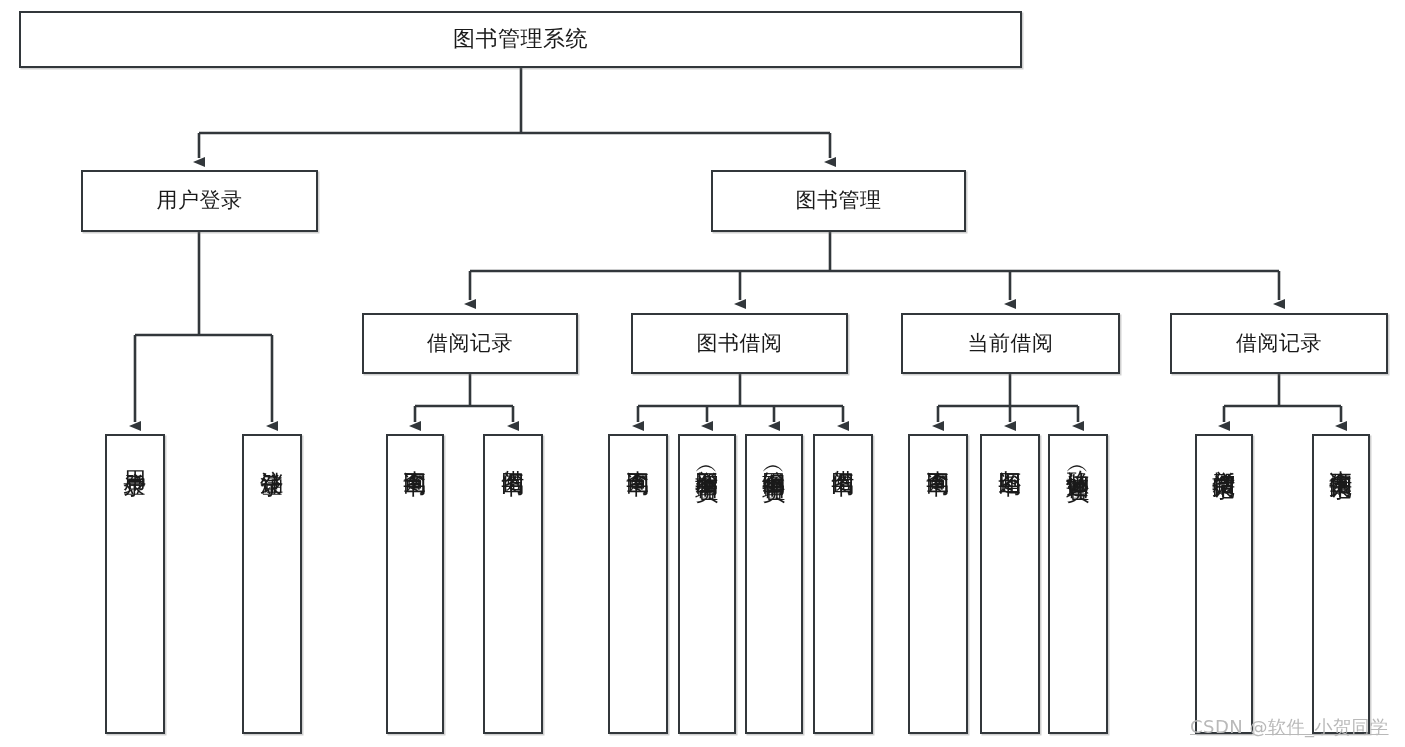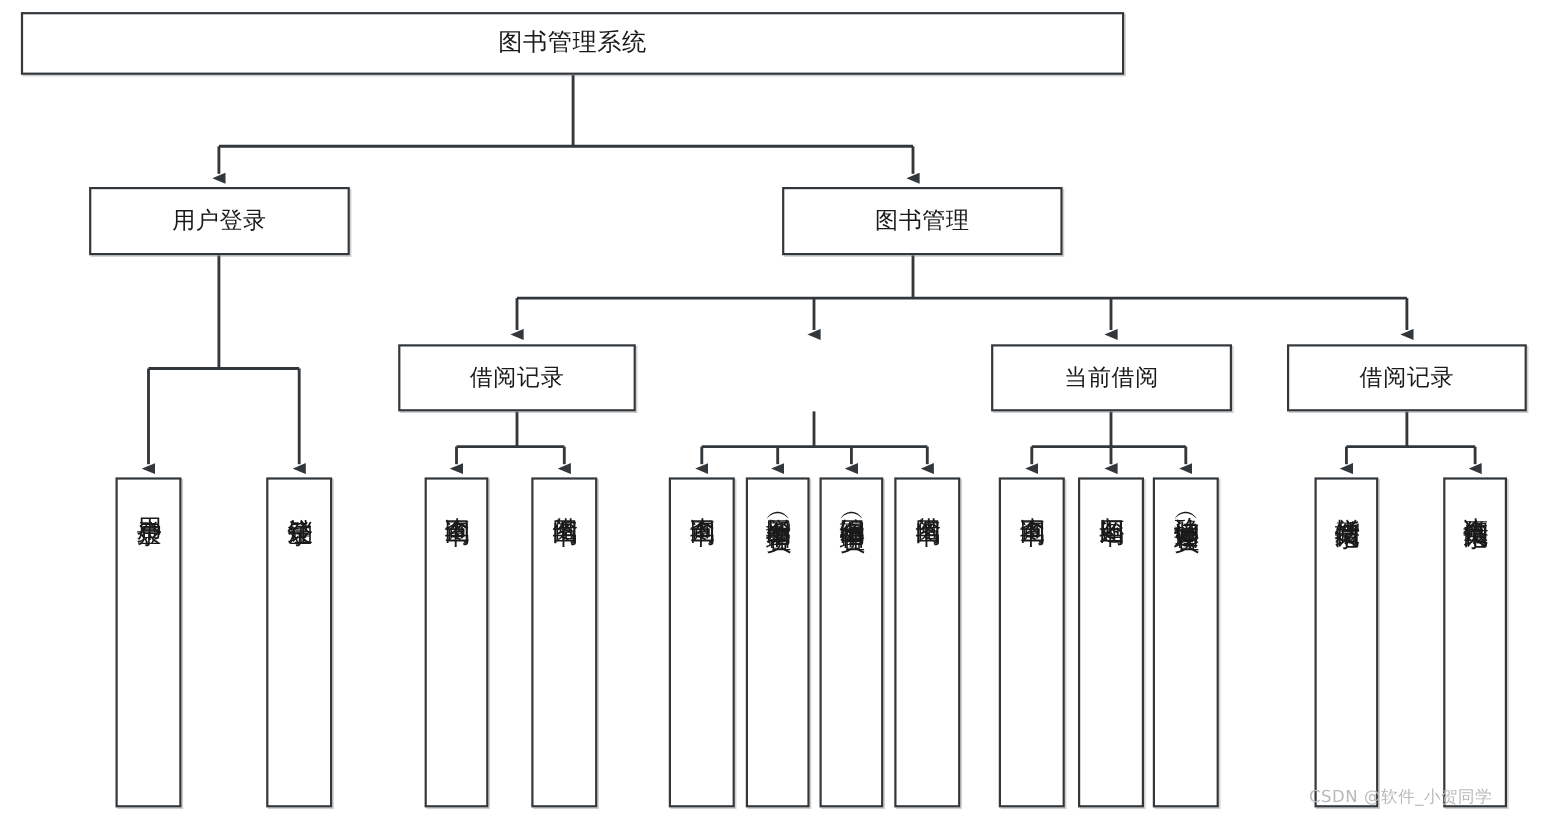--- a/index.html
+++ b/index.html
@@ -57,24 +57,25 @@
   .node.leaf .label {
     writing-mode: vertical-rl;
     text-orientation: upright;
     font-size: 23px;
     line-height: 1.16;
     letter-spacing: 1.5px;
     white-space: nowrap;
   }
   .watermark {
     position: absolute;
-    font-size: 15px;
+    font-size: 18px;
     color: #b9b9b9;
     letter-spacing: 0.5px;
     white-space: nowrap;
+    text-decoration: underline;
   }
 </style>
 </head>
 <body>
 
 <div id="canvas">
 
   <svg class="connectors" viewBox="0 0 1405 747" xmlns="http://www.w3.org/2000/svg">
     <defs>
       <marker id="arrow" markerWidth="10" markerHeight="12" refX="1" refY="6" orient="auto" markerUnits="userSpaceOnUse">
@@ -132,20 +133,23 @@
   <div class="node horiz" style="left:81px; top:170px; width:237px; height:62px;">
     <span class="label">用户登录</span>
   </div>
   <div class="node horiz" style="left:711px; top:170px; width:255px; height:62px;">
     <span class="label">图书管理</span>
   </div>
 
   <div class="node horiz" style="left:362px; top:313px; width:216px; height:61px;">
     <span class="label">借阅记录</span>
   </div>
+  <div class="node horiz" style="left:631px; top:313px; width:217px; height:61px;">
+    <span class="label">图书借阅</span>
+  </div>
   <div class="node horiz" style="left:1170px; top:313px; width:218px; height:61px;">
     <span class="label">借阅记录</span>
   </div>
   <div class="node horiz" style="left:901px; top:313px; width:219px; height:61px;">
     <span class="label">当前借阅</span>
   </div>
 
   <div class="node leaf" style="left:105px; top:434px; width:60px; height:300px;">
     <span class="label">用户登录</span>
   </div>

